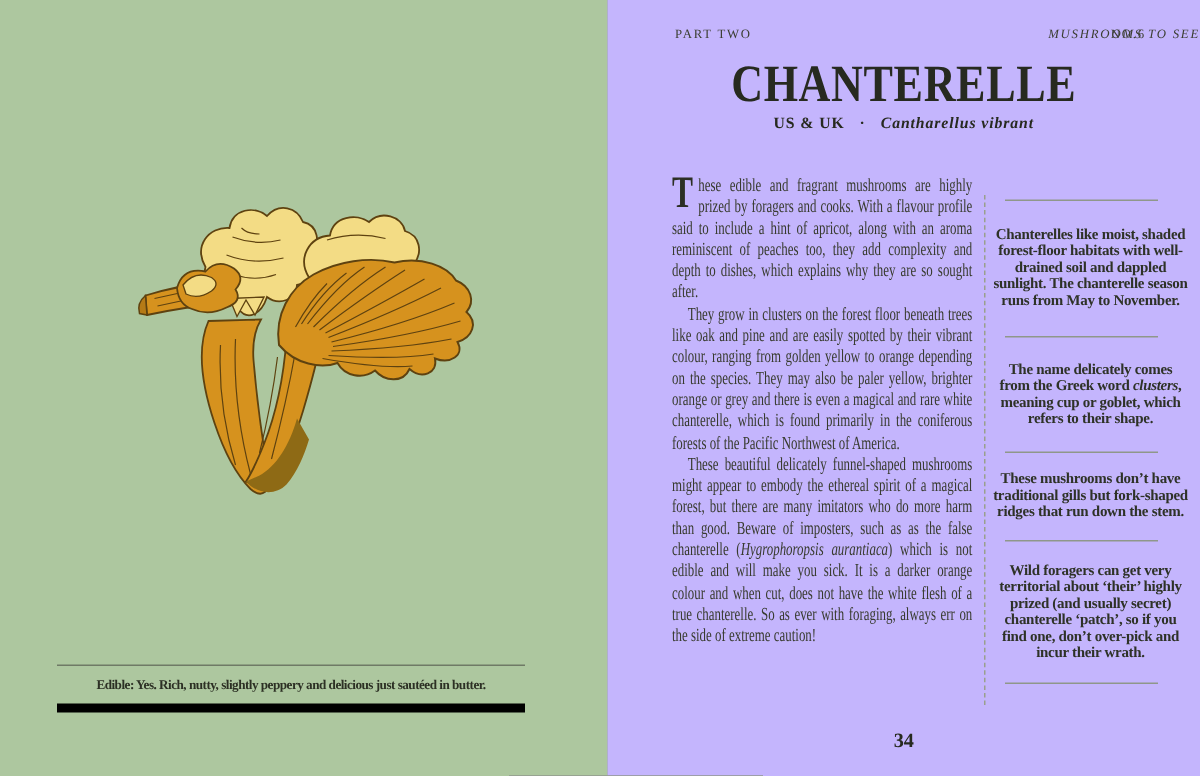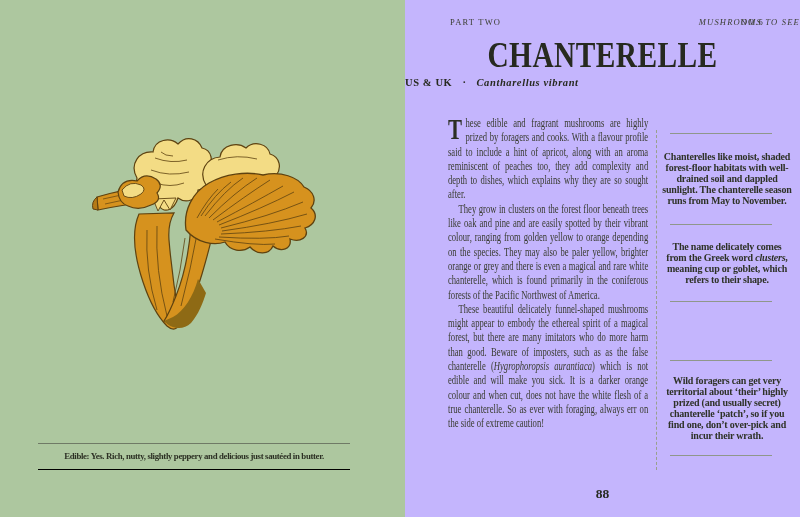--- a/index.html
+++ b/index.html
@@ -4,35 +4,35 @@
 <style>
   html,body{margin:0;padding:0;background:#888;}
   .spread{position:relative;width:800px;height:517px;overflow:hidden;
           font-family:"Liberation Serif",serif;}
   .page-left{position:absolute;left:0;top:0;width:405px;height:517px;background:#adc79f;}
   .page-right{position:absolute;left:405px;top:0;width:395px;height:517px;background:#c4b5fd;}
 
   
   .illustration{position:absolute;left:85px;top:130px;}
   .caption{position:absolute;left:38px;top:443px;width:312px;margin:0;
-           border-top:1px solid #6f7a66;border-bottom:1px solid #000000;
+           border-top:1px solid #6f7a66;border-bottom:6px solid #000000;
            padding:7px 0 8px;text-align:center;font-size:8.8px;font-weight:700;
            letter-spacing:-0.35px;color:#2c3024;white-space:nowrap;}
 
   
   .rh{position:absolute;top:17px;font-size:8.5px;letter-spacing:1.2px;color:#3b3e32;}
   .rh-left{left:45px;}
   .rh-center{left:0;right:0;text-align:right;font-style:italic;}
   .rh-right{right:36px;}
 
   
   .title{position:absolute;top:36px;left:0;right:0;margin:0;text-align:center;
          font-size:35px;font-weight:700;letter-spacing:.5px;color:#272a20;
          transform:scaleX(.84);transform-origin:center top;white-space:nowrap;}
-  .subtitle{position:absolute;top:77px;left:0;right:0;display:flex;
+  .subtitle{position:absolute;top:77px;left:0;right:0;display:flex;justify-content:center;
             gap:10px;font-size:10.5px;font-weight:700;letter-spacing:.6px;color:#272a20;}
   .italic{font-style:italic;}
 
   
   .body-col{position:absolute;left:43px;top:116px;width:286px;
             transform:scaleX(.70);transform-origin:0 0;
             font-size:12.3px;line-height:14.3px;text-align:justify;color:#383b2f;}
   .body-col p{margin:0;}
   .body-col p.indent{text-indent:15px;}
   .dropcap{float:left;font-size:30px;line-height:24px;font-weight:700;
@@ -122,20 +122,21 @@
     <div class="v-rule"></div>
 
     <aside class="sidebar">
       <div class="s-rule" style="top:133px"></div>
       <div class="note" style="top:133px;height:91px">Chanterelles like moist, shaded forest-floor habitats with well-drained soil and dappled sunlight. The chanterelle season runs from May to November.</div>
       <div class="s-rule" style="top:224px"></div>
       <div class="note" style="top:224px;height:77px">
           <span><span>The name delicately comes from the Greek word </span><span class="italic">clusters</span><span>, meaning cup or goblet, which refers to their shape.</span></span>
         </div>
       <div class="s-rule" style="top:301px"></div>
+      <div class="note" style="top:301px;height:59px">These mushrooms don’t have traditional gills but fork-shaped ridges that run down the stem.</div>
       <div class="s-rule" style="top:360px"></div>
       <div class="note" style="top:360px;height:95px">Wild foragers can get very territorial about ‘their’ highly prized (and usually secret) chanterelle ‘patch’, so if you find one, don’t over-pick and incur their wrath.</div>
       <div class="s-rule" style="top:455px"></div>
     </aside>
 
-    <div class="folio">88</div>
+    <div class="folio">34</div>
   </section>
 </div>
 
 </body></html>

